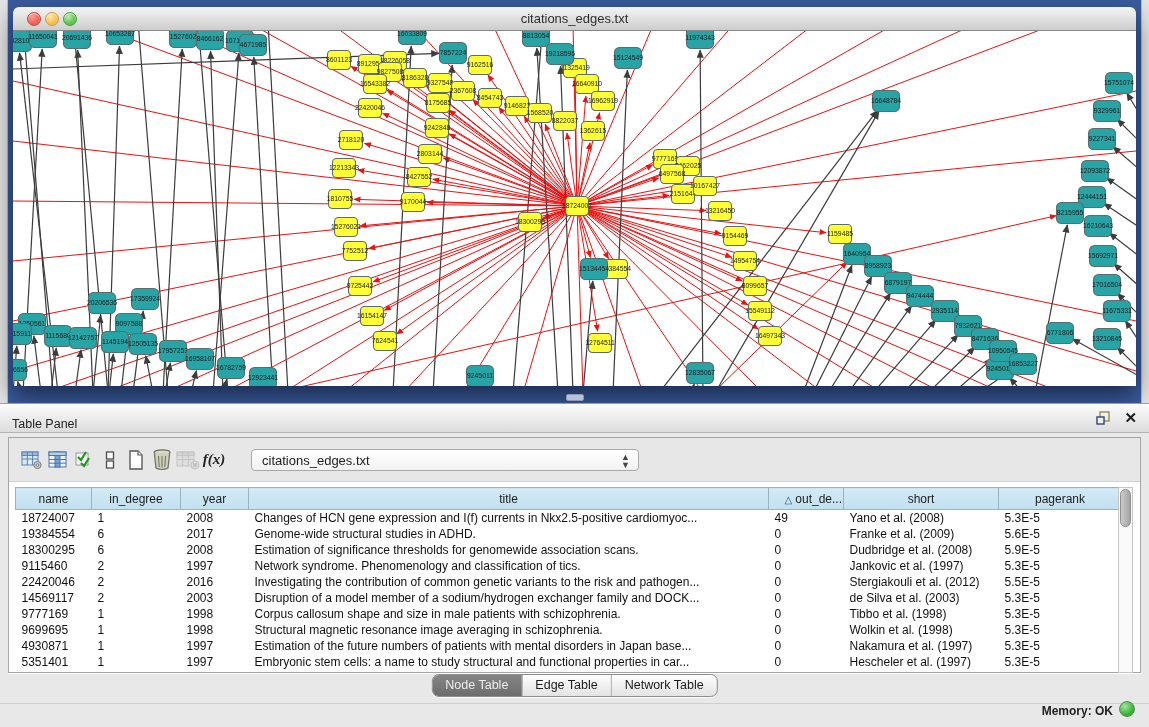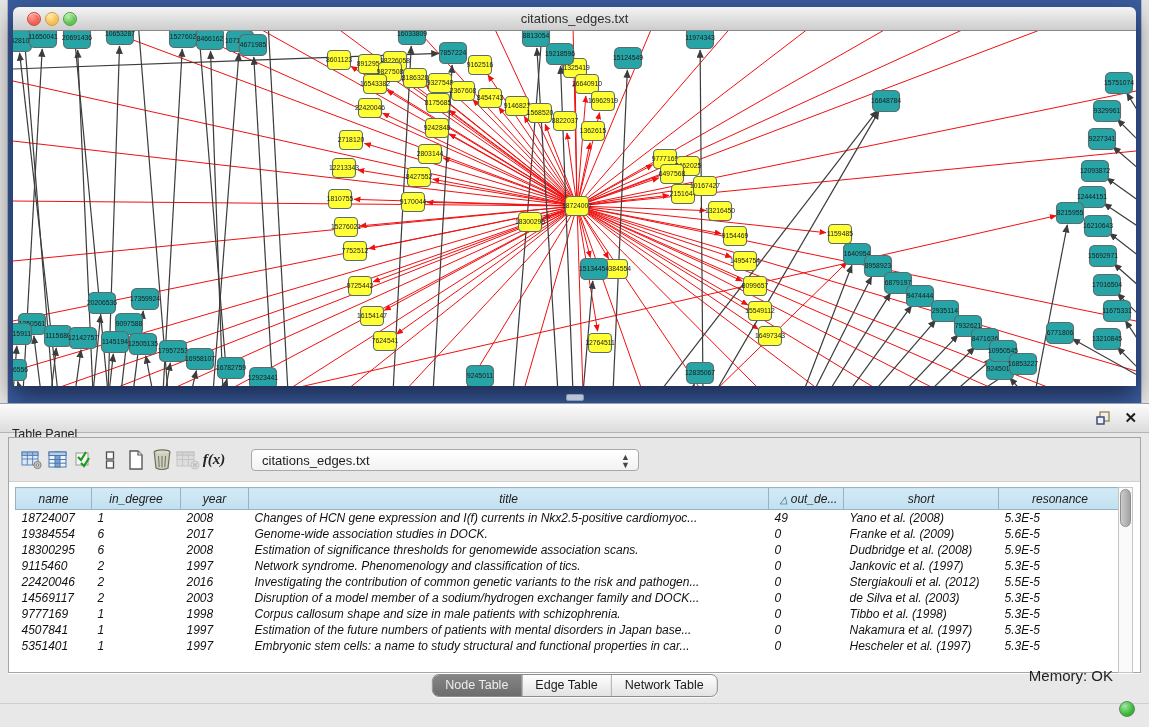--- a/index.html
+++ b/index.html
@@ -24,57 +24,57 @@
   .canvas{width:1123px;height:355px;background:#ffffff;overflow:hidden;}
   .canvas svg{display:block;}
 
   .split-handle{position:absolute;left:566px;top:394px;width:16px;height:5px;
                 background:#b9c3d8;border:1px solid #8b97b5;border-radius:2px;}
 
   
   .tp-header{position:absolute;left:0;top:403px;width:1149px;height:28px;
              background:linear-gradient(#fcfcfc,#dcdcdc);
              border-top:1px solid #98a0b0;border-bottom:1px solid #b4b4b4;}
-  .tp-header .tp-title{position:absolute;left:12px;top:16px;line-height:28px;font-size:12.5px;color:#232323;}
+  .tp-header .tp-title{position:absolute;left:12px;top:6px;line-height:28px;font-size:12.5px;color:#232323;}
   .tp-float{position:absolute;right:38px;top:7px;width:15px;height:14px;cursor:default;}
   .tp-close{position:absolute;right:12px;top:4px;font-size:15px;font-weight:bold;color:#1b1b1b;line-height:20px;}
 
   .inset{position:absolute;left:8px;top:437px;width:1131px;height:234px;
          border:1px solid #a5a5a5;background:#fff;box-shadow:0 1px 0 #fdfdfd;}
   .toolbar{height:43px;background:#e7e7e7;border-bottom:1px solid #d0d0d0;
            display:flex;align-items:center;padding-left:10px;}
   .tbi{width:26px;height:26px;display:flex;align-items:center;justify-content:center;}
   .tbi.disabled{opacity:.45;}
   .fx-glyph{font-family:"Liberation Serif",serif;font-style:italic;font-weight:bold;font-size:15px;color:#222;}
   .combo{margin-left:24px;width:388px;height:22px;background:linear-gradient(#ffffff,#f2f2f2);
          border:1px solid #a9a9a9;border-radius:4px;position:relative;
          font-size:13px;color:#1d1d1d;line-height:22px;padding-left:10px;box-sizing:border-box;}
   .combo .arrows{position:absolute;right:8px;top:3px;font-size:9px;color:#444;line-height:8px;text-align:center;}
 
   .dtable{position:absolute;left:6px;top:49px;border-collapse:collapse;table-layout:fixed;width:1106px;
-          font-size:12px;color:#111;font-style:italic;}
+          font-size:12px;color:#111;}
   .dtable th{height:19px;background:linear-gradient(#d4eaf6,#c1e0f0);
              border:1px solid #98b3c4;font-weight:normal;font-size:12px;color:#1c1c1c;
              overflow:hidden;white-space:nowrap;}
   .dtable td{height:16px;padding:0 2px 0 6px;white-space:nowrap;overflow:hidden;border:none;}
   .sort-tri{font-size:10px;color:#1c5a7a;margin-right:3px;}
   .vscroll{position:absolute;right:7px;top:49px;width:13px;height:184px;
            background:#fafafa;border:1px solid #c6c6c6;}
   .vthumb{margin:1px;height:36px;background:linear-gradient(90deg,#cccccc,#a3a3a3);
           border:1px solid #8f8f8f;border-radius:6px;}
 
   .tabs{position:absolute;top:674px;left:50%;transform:translateX(-50%);display:flex;height:21px;
         border:1px solid #8d8d8d;border-radius:7px;overflow:hidden;
         background:linear-gradient(#fefefe,#e3e3e3);box-shadow:0 1px 0 rgba(255,255,255,.8);}
   .tab{padding:0 13px;font-size:12.5px;line-height:21px;color:#1b1b1b;border-left:1px solid #adadad;}
   .tab:first-child{border-left:none;}
   .tab.active{background:linear-gradient(#858585,#6d6d6d);color:#ededed;border-left:none;}
 
   .bottom-line{position:absolute;left:0;top:703px;width:1149px;border-top:1px solid #cfcfcf;}
-  .memory{position:absolute;right:36px;top:667px;font-size:15px;color:#222;}
+  .memory{position:absolute;right:36px;top:704px;font-size:12px;color:#222;font-weight:bold;}
   .memdot{position:absolute;right:14px;top:701px;width:14px;height:14px;border-radius:50%;
           background:radial-gradient(circle at 35% 30%,#9fe89f,#35b435 65%);border:1px solid #5a8a5a;}
 </style>
 </head>
 <body>
 
 <div class="desktop">
   <div class="edge-strip left"></div>
   <div class="edge-strip right"></div>
 
@@ -747,40 +747,40 @@
       <col style="width:75px">
         <col style="width:155px">
         <col style="width:123px">
     </colgroup>
     <thead>
         <tr id="thead-row">
           <th>name</th>
           <th>in_degree</th>
           <th>year</th>
           <th>title</th>
-          <th style="text-align: left; padding-left: 11px;"><span class="sort-tri">△</span>out_de...</th>
+          <th style="text-align: right; padding-left: 11px;"><span class="sort-tri">△</span>out_de...</th>
           <th>short</th>
-          <th>resonance</th>
+          <th>pagerank</th>
         </tr>
       </thead>
     <tbody id="tbody-rows">
         <tr>
           <td>18724007</td>
           <td>1</td>
           <td>2008</td>
           <td>Changes of HCN gene expression and I(f) currents in Nkx2.5-positive cardiomyoc...</td>
           <td>49</td>
           <td>Yano et al. (2008)</td>
           <td>5.3E-5</td>
         </tr>
         <tr>
           <td>19384554</td>
           <td>6</td>
           <td>2017</td>
-          <td>Genome-wide association studies in DOCK.</td>
+          <td>Genome-wide structural studies in ADHD.</td>
           <td>0</td>
           <td>Franke et al. (2009)</td>
           <td>5.6E-5</td>
         </tr>
         <tr>
           <td>18300295</td>
           <td>6</td>
           <td>2008</td>
           <td>Estimation of significance thresholds for genomewide association scans.</td>
           <td>0</td>
@@ -817,21 +817,30 @@
         <tr>
           <td>9777169</td>
           <td>1</td>
           <td>1998</td>
           <td>Corpus callosum shape and size in male patients with schizophrenia.</td>
           <td>0</td>
           <td>Tibbo et al. (1998)</td>
           <td>5.3E-5</td>
         </tr>
         <tr>
-          <td>4507841</td>
+          <td>9699695</td>
+          <td>1</td>
+          <td>1998</td>
+          <td>Structural magnetic resonance image averaging in schizophrenia.</td>
+          <td>0</td>
+          <td>Wolkin et al. (1998)</td>
+          <td>5.3E-5</td>
+        </tr>
+        <tr>
+          <td>4930871</td>
           <td>1</td>
           <td>1997</td>
           <td>Estimation of the future numbers of patients with mental disorders in Japan base...</td>
           <td>0</td>
           <td>Nakamura et al. (1997)</td>
           <td>5.3E-5</td>
         </tr>
         <tr>
           <td>5351401</td>
           <td>1</td>

